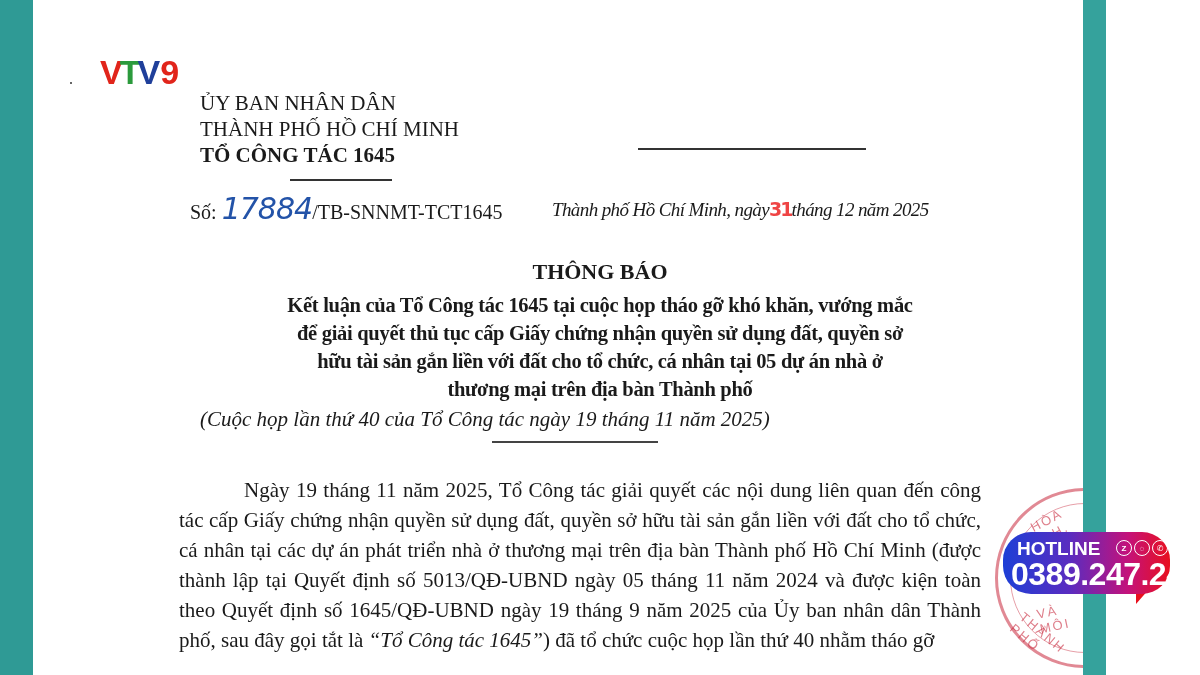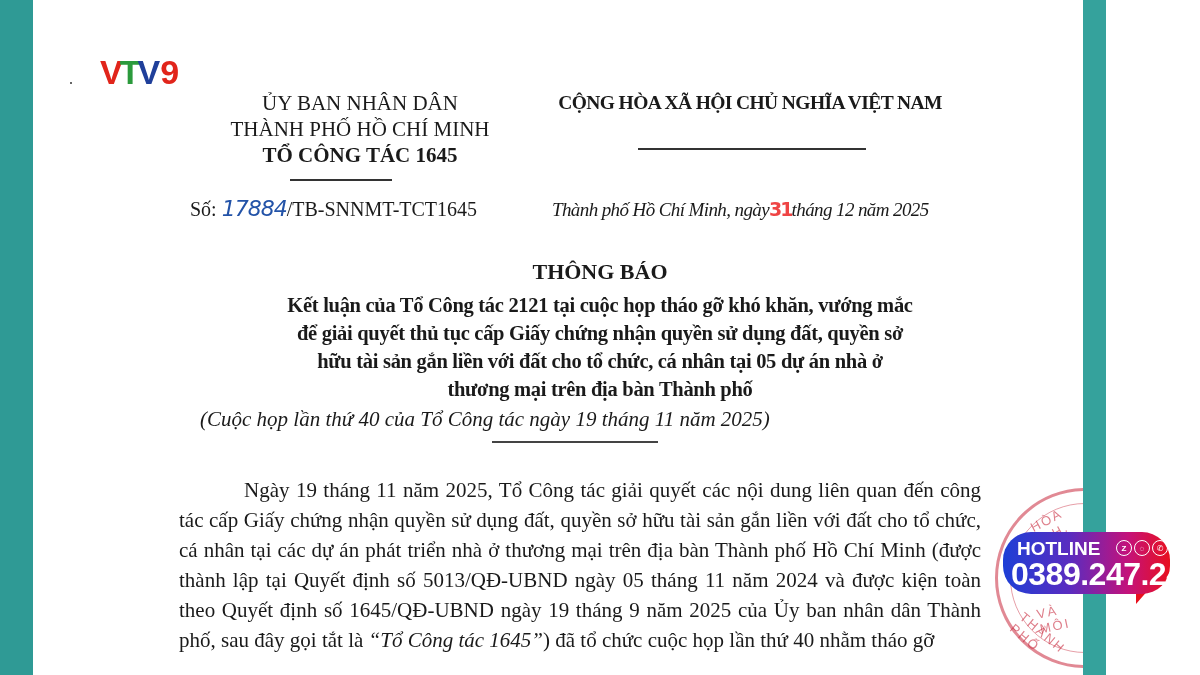--- a/index.html
+++ b/index.html
@@ -13,29 +13,29 @@
   
   .logo { position: absolute; left: 100px; top: 57px; height: 30px; display: flex; align-items: flex-end; }
   .logo span { font-family: "Liberation Sans", "DejaVu Sans", sans-serif; font-weight: 900; font-size: 34px; line-height: 30px; letter-spacing: -3px; }
   .logo .v1 { color: #e1251b; }
   .logo .t { color: #2b9a3c; }
   .logo .v2 { color: #1f3f9a; }
   .logo .n { color: #e1251b; margin-left: 3px; }
   .dot { position: absolute; left: 70px; top: 82px; width: 2px; height: 2px; background: #333; border-radius: 50%; }
 
   .doc { position: absolute; }
-  .left-hdr { left: 200px; top: 90px; width: 320px; text-align: center; font-size: 21px; line-height: 26px; }
+  .left-hdr { left: 200px; top: 90px; width: 320px; font-size: 21px; line-height: 26px; }
   .left-hdr .bold { font-weight: bold; }
   .left-line { position: absolute; left: 290px; top: 179px; width: 102px; height: 2px; background: #333; }
 
   .right-hdr { left: 530px; top: 90px; width: 440px; text-align: center; font-weight: bold; font-size: 19.5px; line-height: 26px; letter-spacing: -0.6px; }
   .right-line { position: absolute; left: 638px; top: 148px; width: 228px; height: 2px; background: #333; }
 
   .so-line { left: 190px; top: 196px; font-size: 20px; line-height: 26px; white-space: nowrap; }
-  .so-num { font-family: "DejaVu Sans", sans-serif; font-style: italic; color: #2353a8; font-size: 22px; letter-spacing: -1px; }
+  .so-num { font-family: "DejaVu Sans", sans-serif; font-style: italic; color: #2353a8; font-size: 30px; letter-spacing: -1px; }
   .date-line { left: 552px; top: 196px; font-size: 19px; font-style: italic; line-height: 26px; white-space: nowrap; letter-spacing: -0.6px; }
   .date-day { color: #ef4444; font-weight: bold; font-style: normal; font-family: "DejaVu Sans", sans-serif; font-size: 19px; letter-spacing: -2px; }
 
   .title { left: 200px; top: 258px; width: 800px; text-align: center; font-weight: bold; font-size: 22px; line-height: 28px; }
   .subject { left: 200px; top: 291px; width: 800px; text-align: center; font-weight: bold; font-size: 20.5px; line-height: 28px; letter-spacing: -0.3px; }
   .meeting { left: 200px; top: 404px; width: 800px; text-align: left; font-style: italic; font-size: 21px; line-height: 30px; }
   .meeting-line { position: absolute; left: 492px; top: 441px; width: 166px; height: 2px; background: #444; }
 
   .body-text { left: 179px; top: 475px; width: 802px; font-size: 21px; line-height: 30px; text-align: justify; }
   .body-text p { text-indent: 65px; }
@@ -67,37 +67,36 @@
 <div class="dot"></div>
 
 <div class="doc left-hdr">
   <div>ỦY BAN NHÂN DÂN</div>
   <div>THÀNH PHỐ HỒ CHÍ MINH</div>
   <div class="bold">TỔ CÔNG TÁC 1645</div>
 </div>
 <div class="left-line"></div>
 
 <div class="doc right-hdr">
-  <div>CỘNG HÒA XÃ HỘI CHỦ NGHĨA VIỆT NAM</div>
 </div>
 <div class="right-line"></div>
 
 <div class="doc so-line">
   <span>Số:</span>
   <span class="so-num">17884</span><span>/TB-SNNMT-TCT1645</span>
 </div>
 
 <div class="doc date-line">
   <span>Thành phố Hồ Chí Minh, ngày</span><span class="date-day">31</span><span>tháng 12 năm 2025</span>
 </div>
 
 <div class="doc title">THÔNG BÁO</div>
 
 <div class="doc subject">
-  <div>Kết luận của Tổ Công tác 2121 tại cuộc họp tháo gỡ khó khăn, vướng mắc</div>
+  <div>Kết luận của Tổ Công tác 1645 tại cuộc họp tháo gỡ khó khăn, vướng mắc</div>
   <div>để giải quyết thủ tục cấp Giấy chứng nhận quyền sử dụng đất, quyền sở</div>
   <div>hữu tài sản gắn liền với đất cho tổ chức, cá nhân tại 05 dự án nhà ở</div>
   <div>thương mại trên địa bàn Thành phố</div>
 </div>
 
 <div class="doc meeting">(Cuộc họp lần thứ 40 của Tổ Công tác ngày 19 tháng 11 năm 2025)</div>
 <div class="meeting-line"></div>
 
 <div class="doc body-text">
   <p><span>Ngày 19 tháng 11 năm 2025, Tổ Công tác giải quyết các nội dung liên quan đến công tác cấp Giấy chứng nhận quyền sử dụng đất, quyền sở hữu tài sản gắn liền với đất cho tổ chức, cá nhân tại các dự án phát triển nhà ở thương mại trên địa bàn Thành phố Hồ Chí Minh (được thành lập tại Quyết định số 5013/QĐ-UBND ngày 05 tháng 11 năm 2024 và được kiện toàn theo Quyết định số 1645/QĐ-UBND ngày 19 tháng 9 năm 2025 của Ủy ban nhân dân Thành phố, sau đây gọi tắt là </span><span class="it">“Tổ Công tác 1645”</span><span>) đã tổ chức cuộc họp lần thứ 40 nhằm tháo gỡ</span></p>

